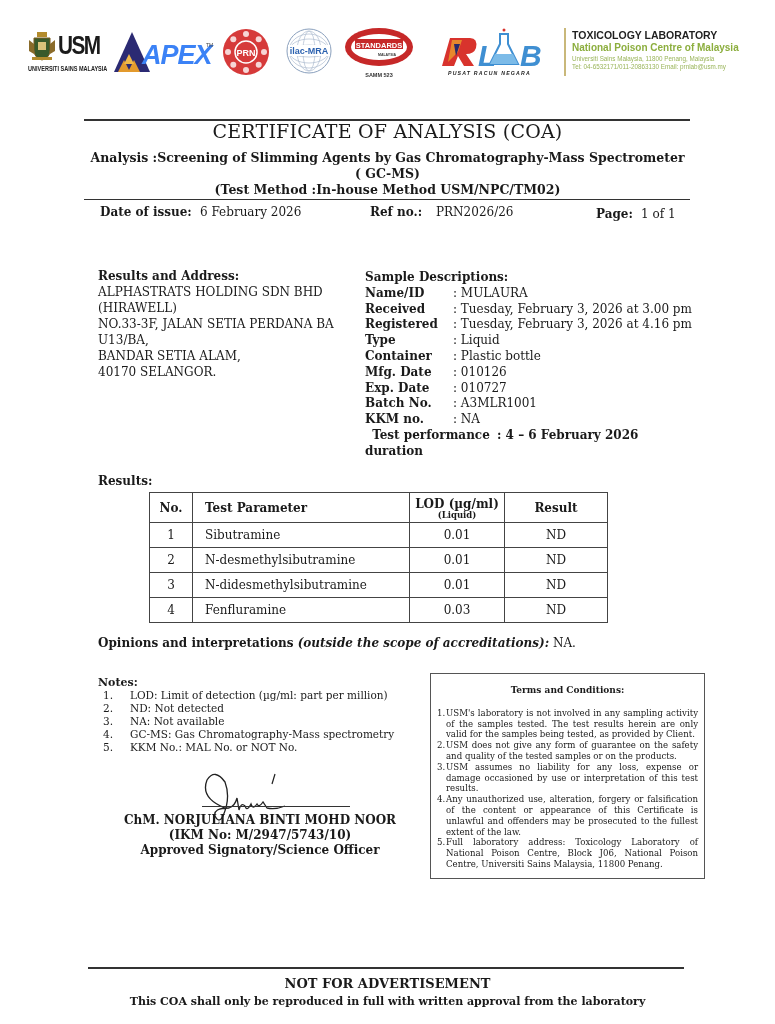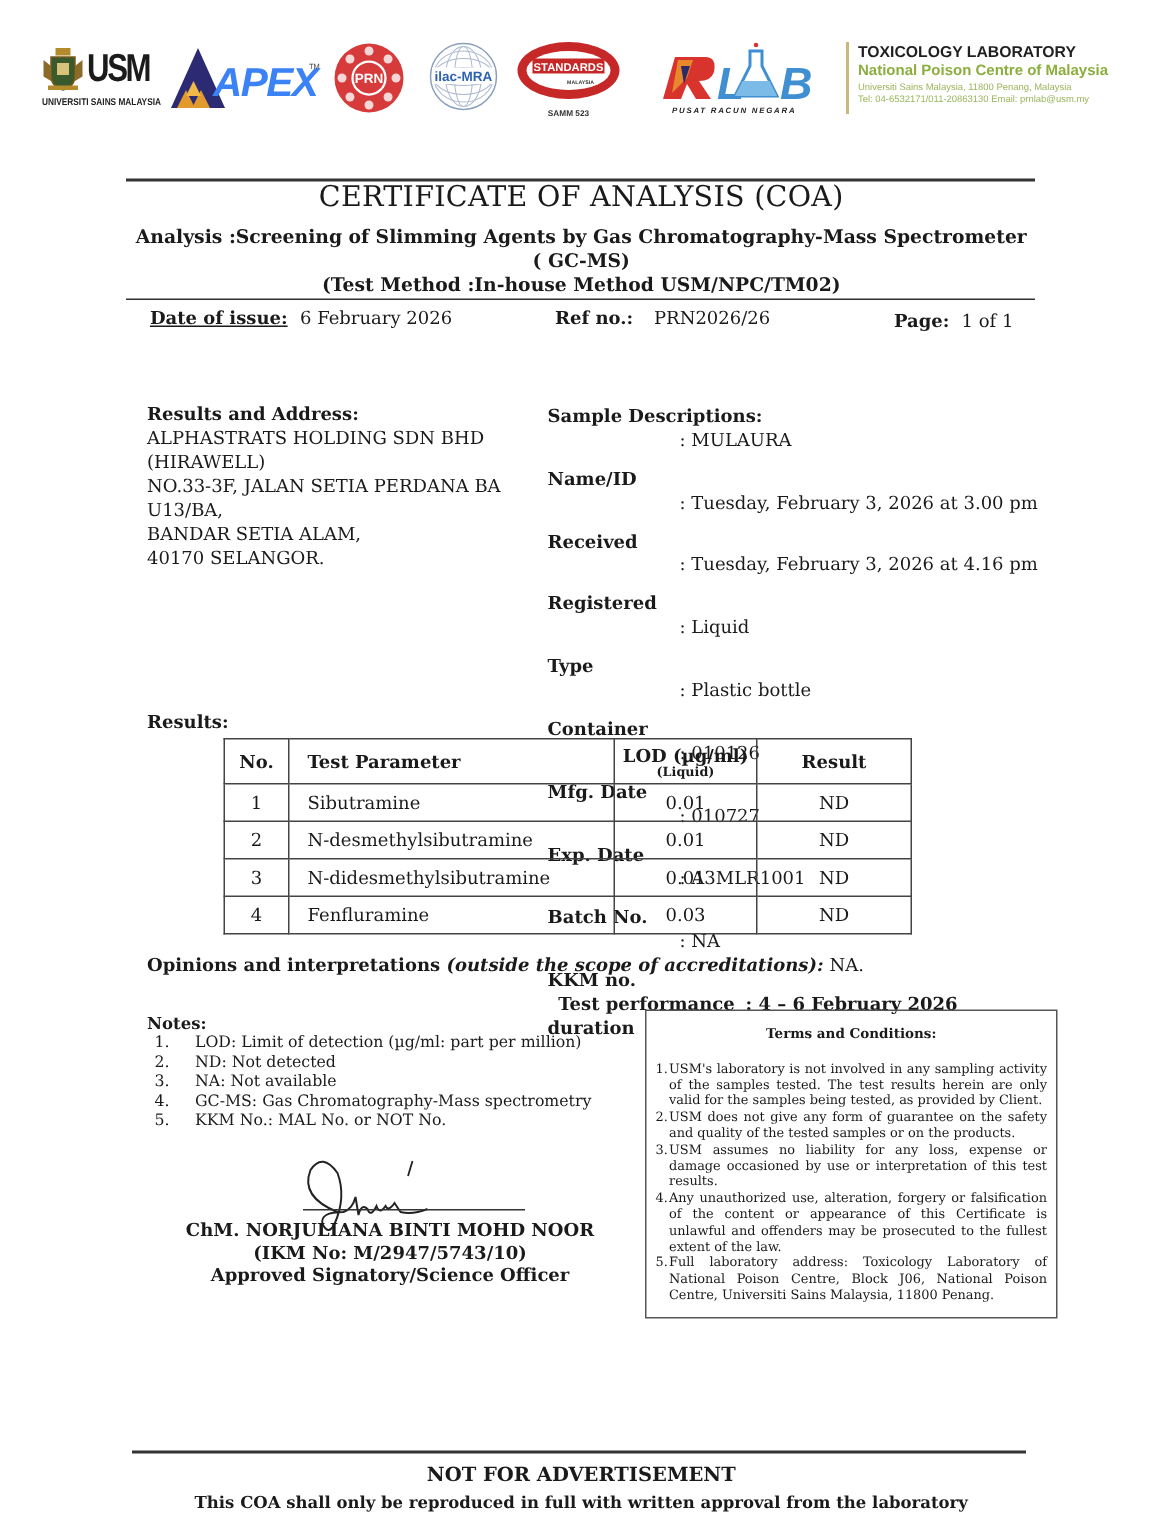--- a/index.html
+++ b/index.html
@@ -28,21 +28,21 @@
   .title { left:0; width:775px; top:120px; text-align:center; font-weight:normal; font-size:19px; letter-spacing:0.2px; }
   .subtitle { left:0; width:775px; text-align:center; font-weight:bold; font-size:12.5px; }
   .meta-label { font-weight:bold; font-size:12px; }
   .meta-val { font-size:12px; }
 
   .client { left:98px; top:268px; font-size:12px; line-height:16px; }
   .client .hdr { font-weight:bold; }
   .sample { left:365px; top:270px; font-size:12px; line-height:15.8px; }
   .sample .hdr { font-weight:bold; }
   .srow { display:flex; }
-  .skey { width:88px; font-weight:bold;margin-top:26px; }
+  .skey { width:88px; font-weight:bold; }
   .sval { }
   .perf { display:flex; font-weight:bold; }
   .perf .pk { width:132px;text-align:center; }
 
   .results-label { left:98px; top:474px; font-weight:bold; font-size:12px; }
   table.res { position:absolute; left:149px; top:492px; width:459px; border-collapse:collapse; font-size:12px; }
   table.res td, table.res th { border:1.3px solid #444; }
   table.res th { height:27px; font-weight:bold; }
   table.res td { height:22px; }
   .c-no { width:40px; text-align:center; }
@@ -165,21 +165,21 @@
   <div class="lab-tel">Tel: 04-6532171/011-20863130   Email: prnlab@usm.my</div>
 </div>
 
 <div class="rule" style="left:84px; top:119px; width:606px; height:1.5px;"></div>
 <div class="abs title">CERTIFICATE OF ANALYSIS (COA)</div>
 <div class="abs subtitle" style="top:150px;">Analysis :Screening of Slimming Agents by  Gas Chromatography-Mass Spectrometer</div>
 <div class="abs subtitle" style="top:166px;">( GC-MS)</div>
 <div class="abs subtitle" style="top:182px;">(Test Method :In-house Method USM/NPC/TM02)</div>
 <div class="rule" style="left:84px; top:199px; width:606px; height:1.2px;"></div>
 
-<div class="abs meta-label" style="left:100px; top:205px;text-decoration:underline;">Date of  issue:</div>
+<div class="abs meta-label" style="left:100px; top:205px;">Date of  issue:</div>
 <div class="abs meta-val" style="left:200px; top:205px;">6 February 2026</div>
 <div class="abs meta-label" style="left:370px; top:205px;">Ref no.:</div>
 <div class="abs meta-val" style="left:436px; top:205px;">PRN2026/26</div>
 <div class="abs meta-label" style="left:596px; top:207px;">Page:</div>
 <div class="abs meta-val" style="left:641px; top:207px;">1 of 1</div>
 
 <div class="abs client">
   <div class="hdr">Results  and Address:</div>
   <div>ALPHASTRATS HOLDING SDN BHD</div>
   <div>(HIRAWELL)</div>

